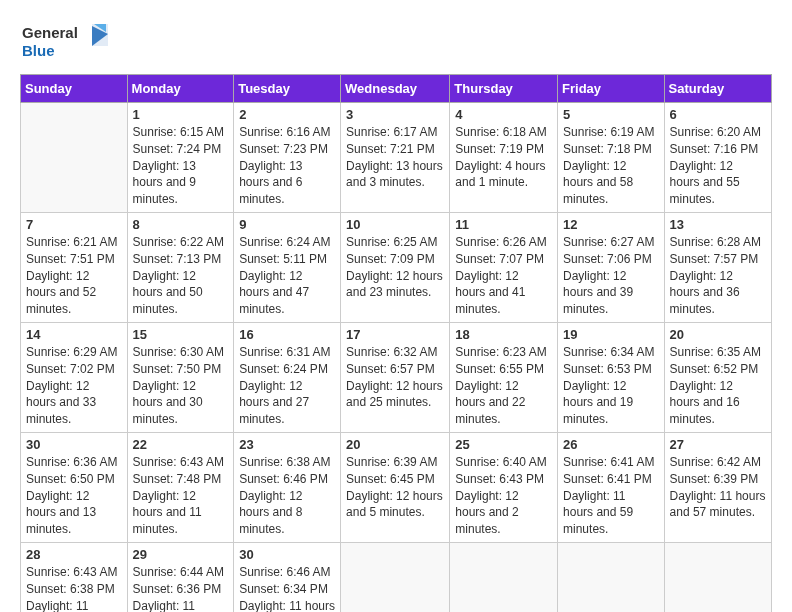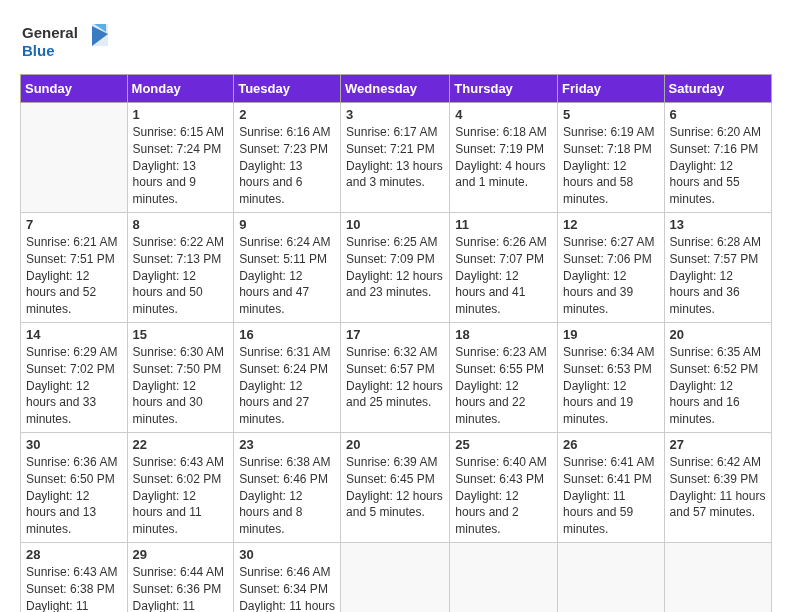--- a/index.html
+++ b/index.html
@@ -206,21 +206,21 @@
             <div class="day-info"><span>Sunrise: 6:35 AM</span><br><span>Sunset: 6:52 PM</span><br><span>Daylight: 12 hours and 16 minutes.</span></div>
           </td>
         </tr>
         <tr class="week-row">
           <td>
             <span class="day-num">30</span>
             <div class="day-info"><span>Sunrise: 6:36 AM</span><br><span>Sunset: 6:50 PM</span><br><span>Daylight: 12 hours and 13 minutes.</span></div>
           </td>
           <td>
             <span class="day-num">22</span>
-            <div class="day-info"><span>Sunrise: 6:43 AM</span><br><span>Sunset: 6:02 PM</span><br><span>Daylight: 12 hours and 11 minutes.</span></div>
+            <div class="day-info"><span>Sunrise: 6:43 AM</span><br><span>Sunset: 7:48 PM</span><br><span>Daylight: 12 hours and 11 minutes.</span></div>
           </td>
           <td>
             <span class="day-num">23</span>
             <div class="day-info"><span>Sunrise: 6:38 AM</span><br><span>Sunset: 6:46 PM</span><br><span>Daylight: 12 hours and 8 minutes.</span></div>
           </td>
           <td>
             <span class="day-num">20</span>
             <div class="day-info"><span>Sunrise: 6:39 AM</span><br><span>Sunset: 6:45 PM</span><br><span>Daylight: 12 hours and 5 minutes.</span></div>
           </td>
           <td>

